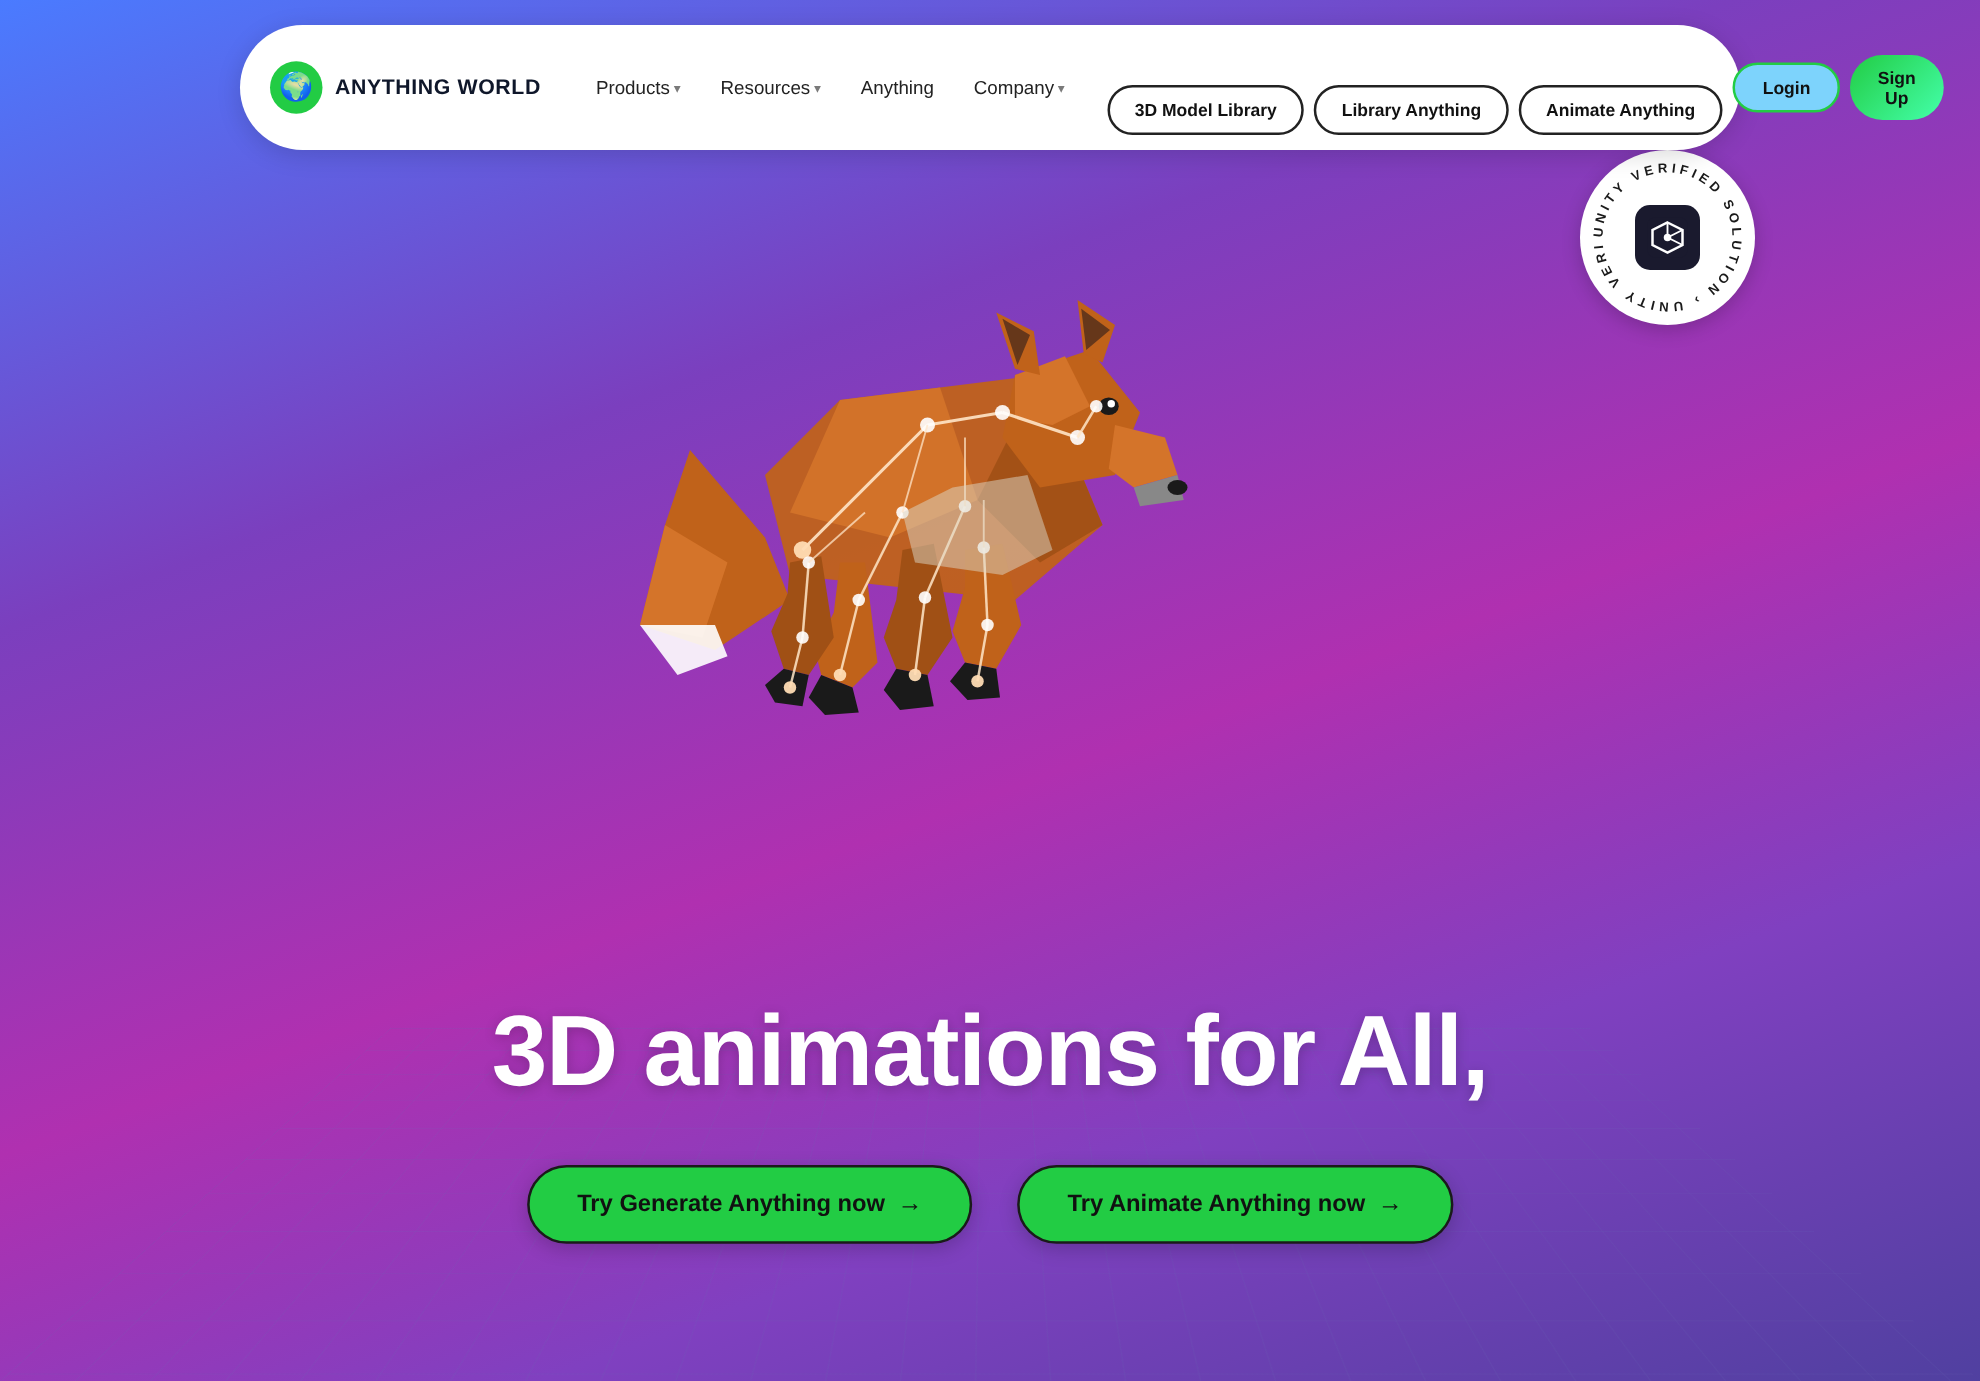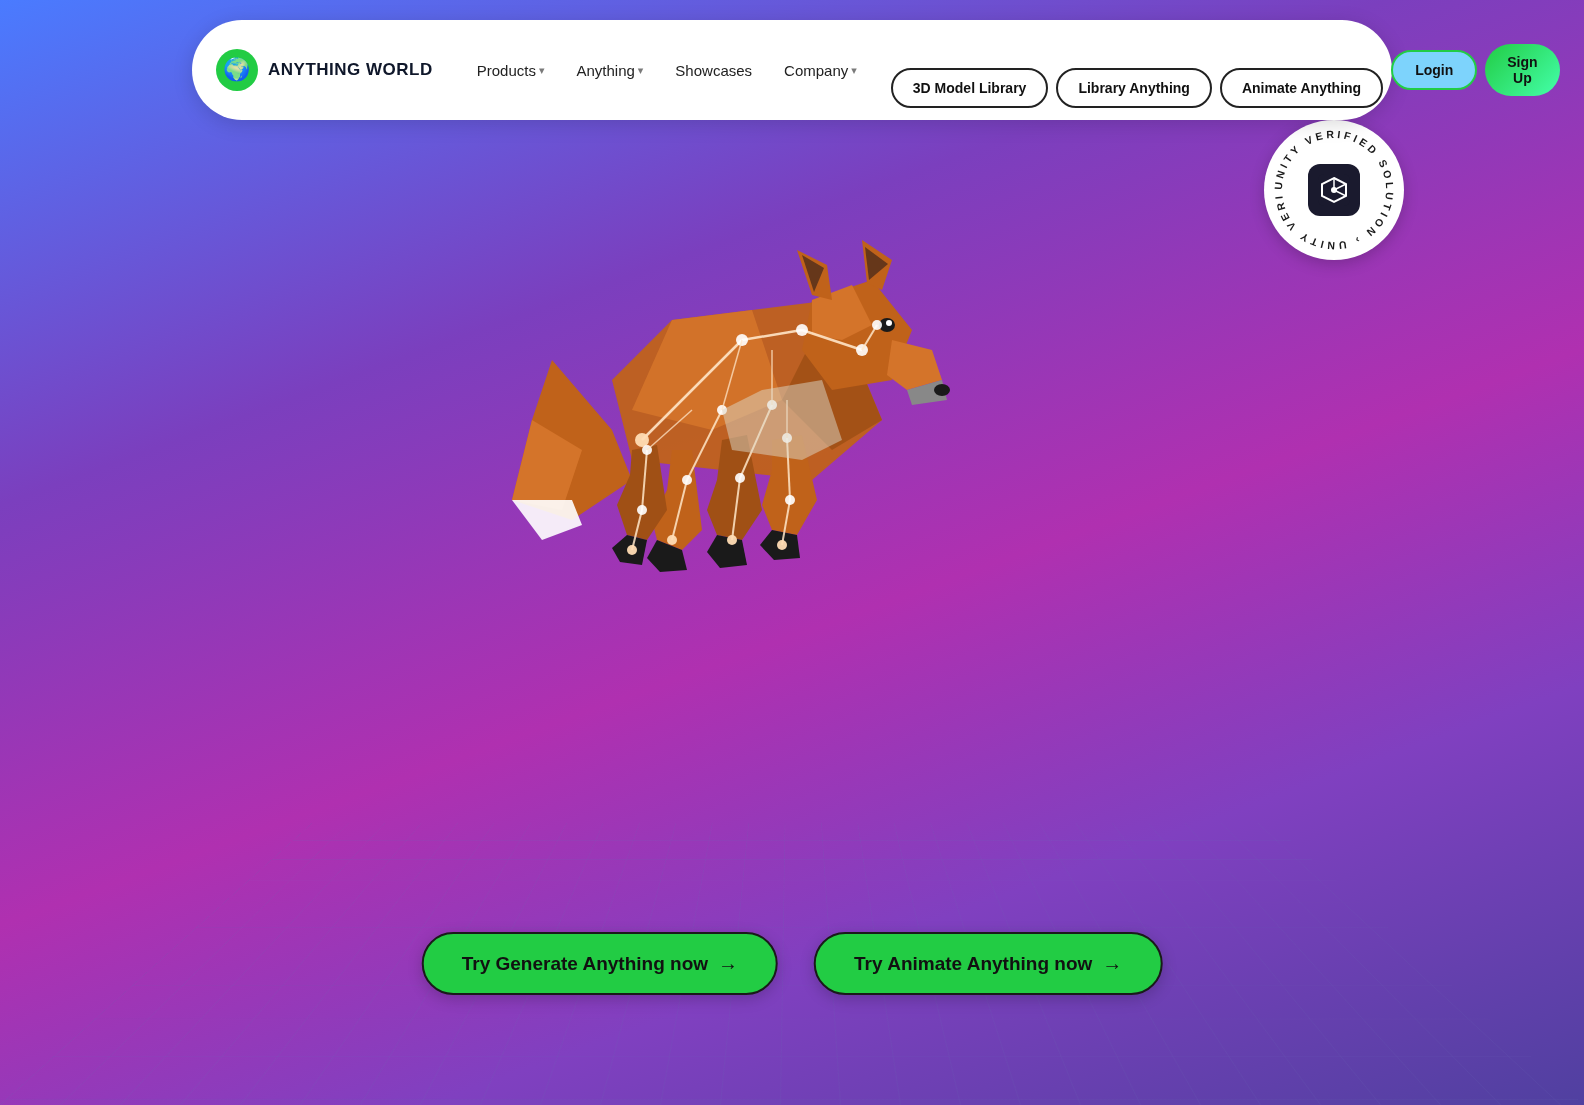--- a/index.html
+++ b/index.html
@@ -268,25 +268,25 @@
       </div>
       <span class="logo-text">ANYTHING WORLD</span>
     </div>
 
     <div class="nav-links">
       <div class="nav-item">
         <span>Products</span>
         <span class="chevron">▾</span>
       </div>
       <div class="nav-item">
-        <span>Anything</span>
+        <span>Resources</span>
         <span class="chevron">▾</span>
       </div>
       <div class="nav-item">
-        <span>Showcases</span>
+        <span>Anything</span>
       </div>
       <div class="nav-item">
         <span>Company</span>
         <span class="chevron">▾</span>
       </div>
     </div>
 
     <div class="nav-pills">
       <button class="pill">3D Model Library</button>
       <button class="pill">Library Anything</button>
@@ -397,21 +397,21 @@
       <line x1="340" y1="210" x2="340" y2="265" stroke="rgba(255,230,200,0.75)" stroke-width="1.5"></line>
       <line x1="260" y1="270" x2="215" y2="310" stroke="rgba(255,230,200,0.75)" stroke-width="1.5"></line>
       <line x1="355" y1="260" x2="355" y2="298" stroke="rgba(255,230,200,0.75)" stroke-width="1.5"></line>
 
       <polygon points="330,250 390,240 410,300 370,320 300,310 290,270" fill="rgba(220,215,200,0.5)"></polygon>
     </svg>
   </div>
 
   <div class="hero-text">
     <h1 class="hero-title">
-      <br>
+      <span>3D animations for All,</span><br>
     </h1>
   </div>
 
   <div class="cta-buttons">
     <button class="cta-btn">
       <span>Try Generate Anything now</span>
       <span class="cta-arrow">→</span>
     </button>
     <button class="cta-btn">
       <span>Try Animate Anything now</span>

